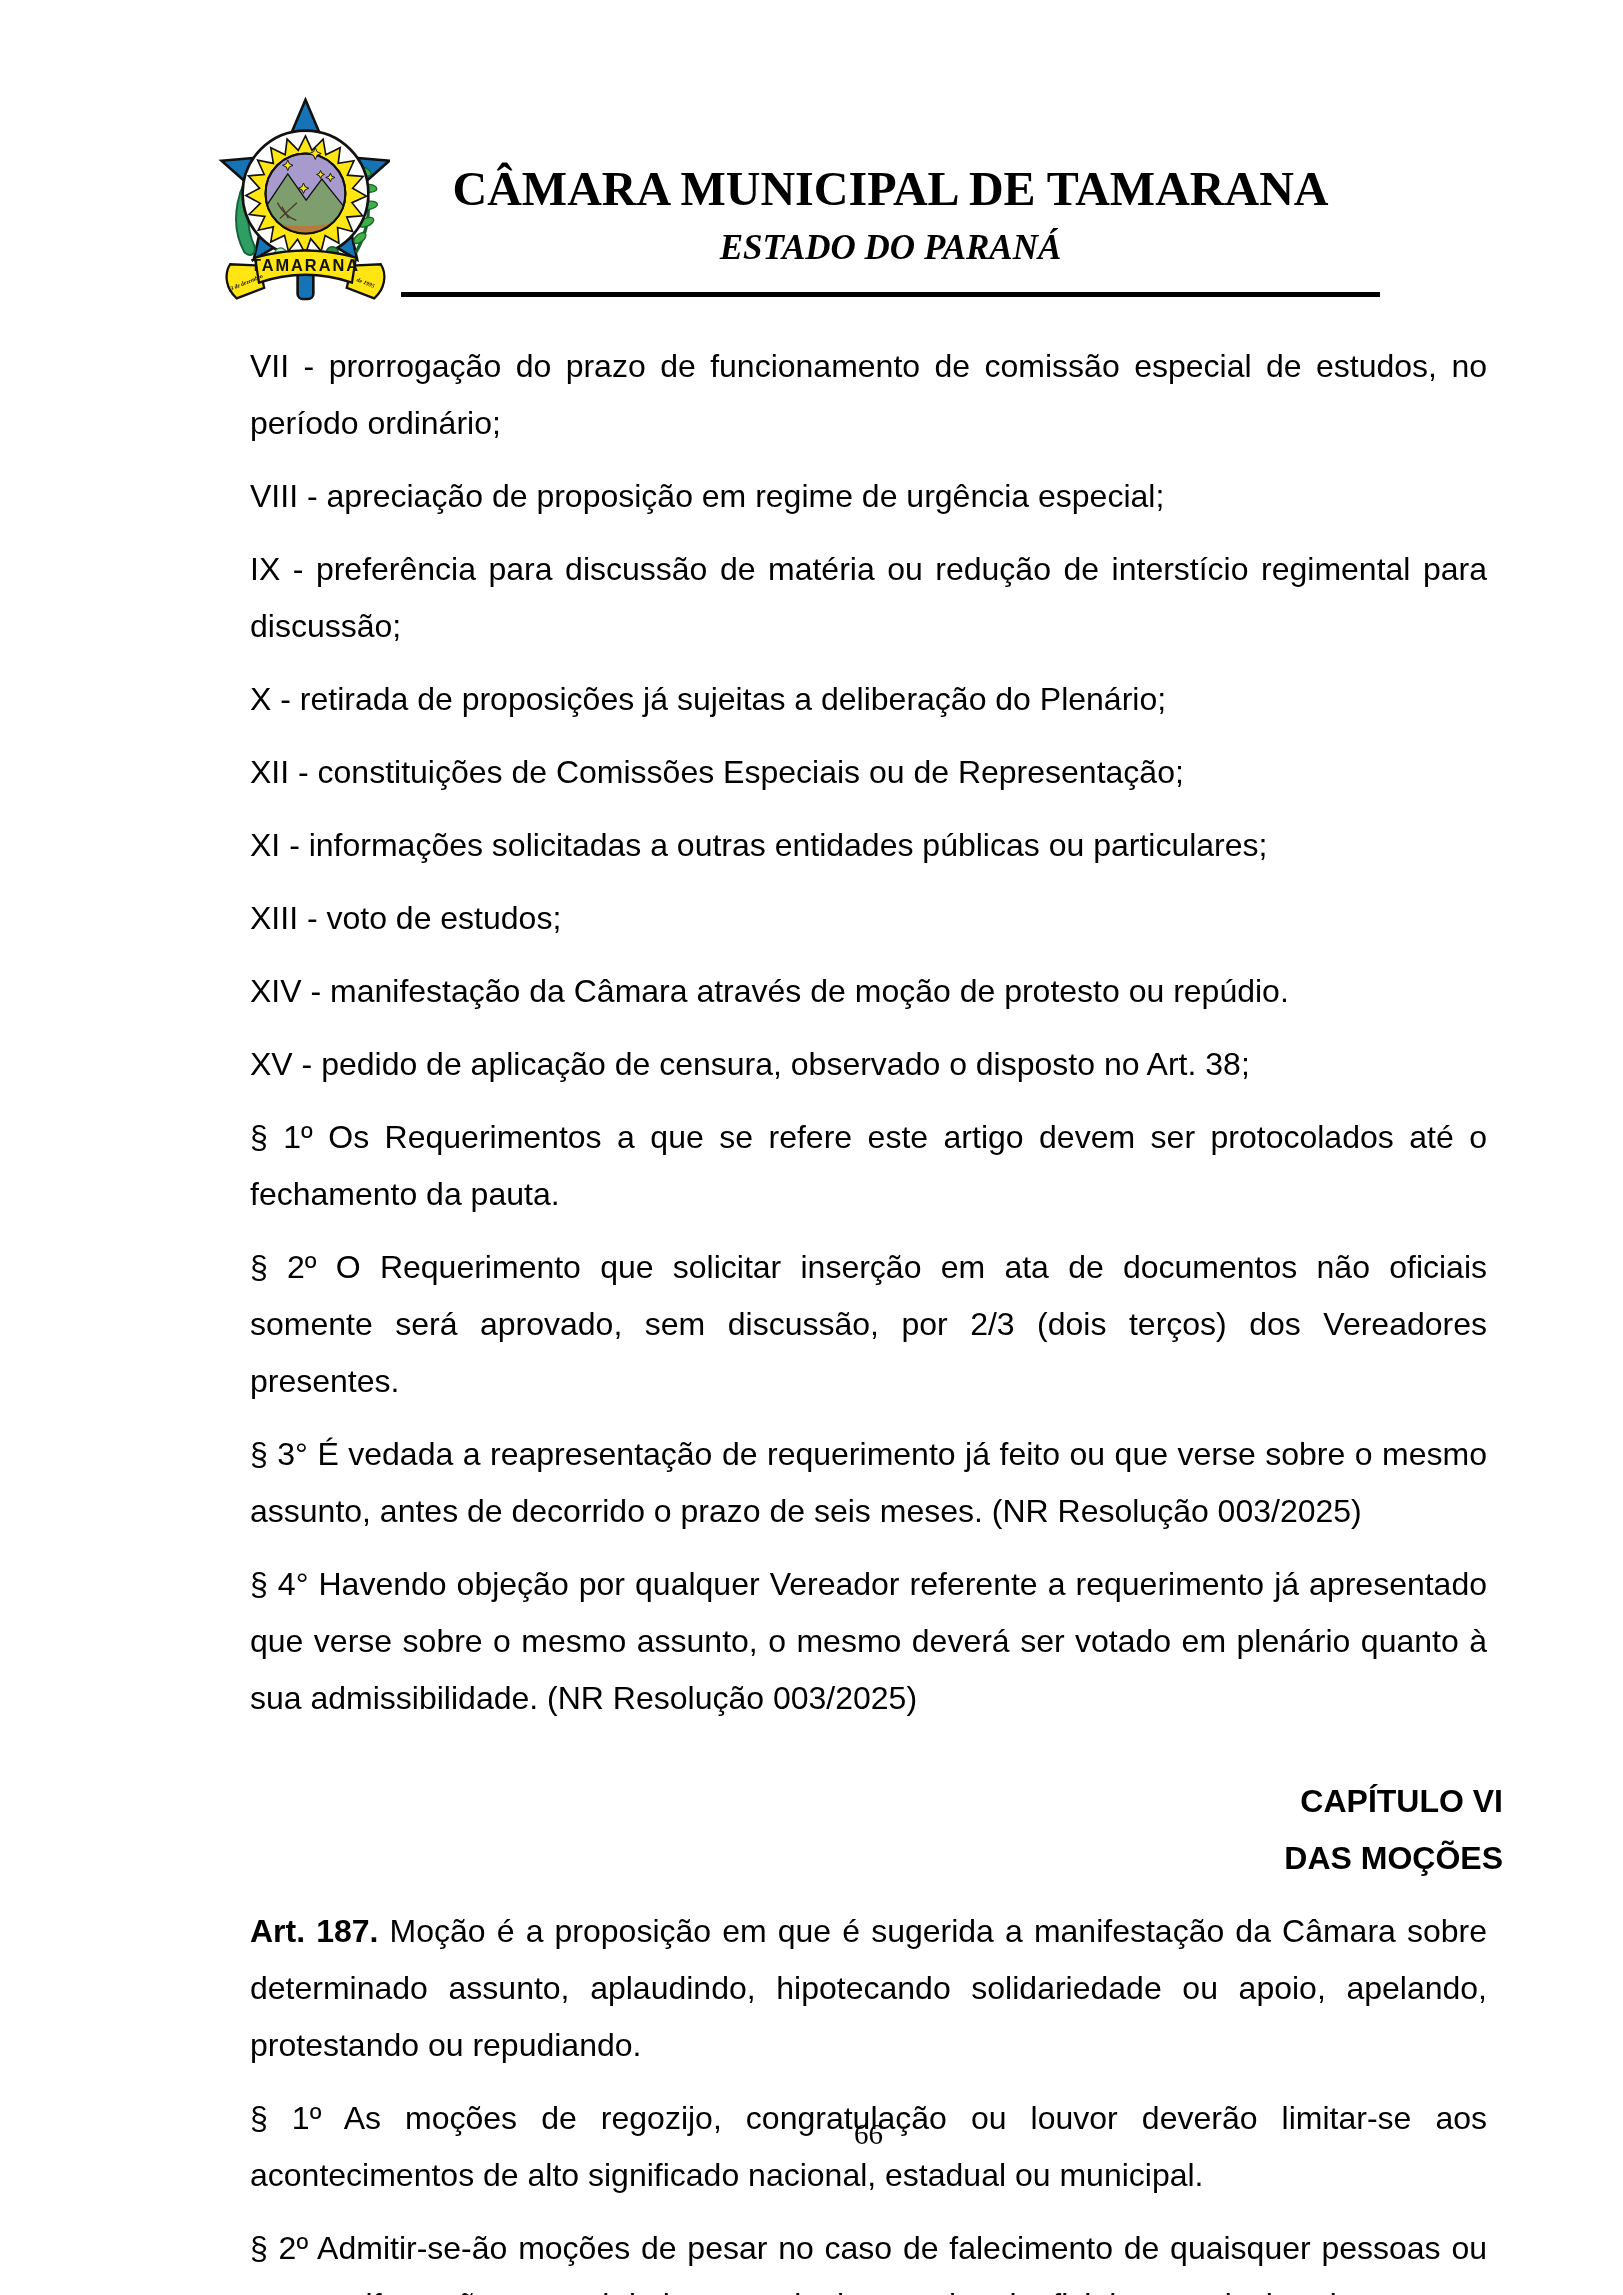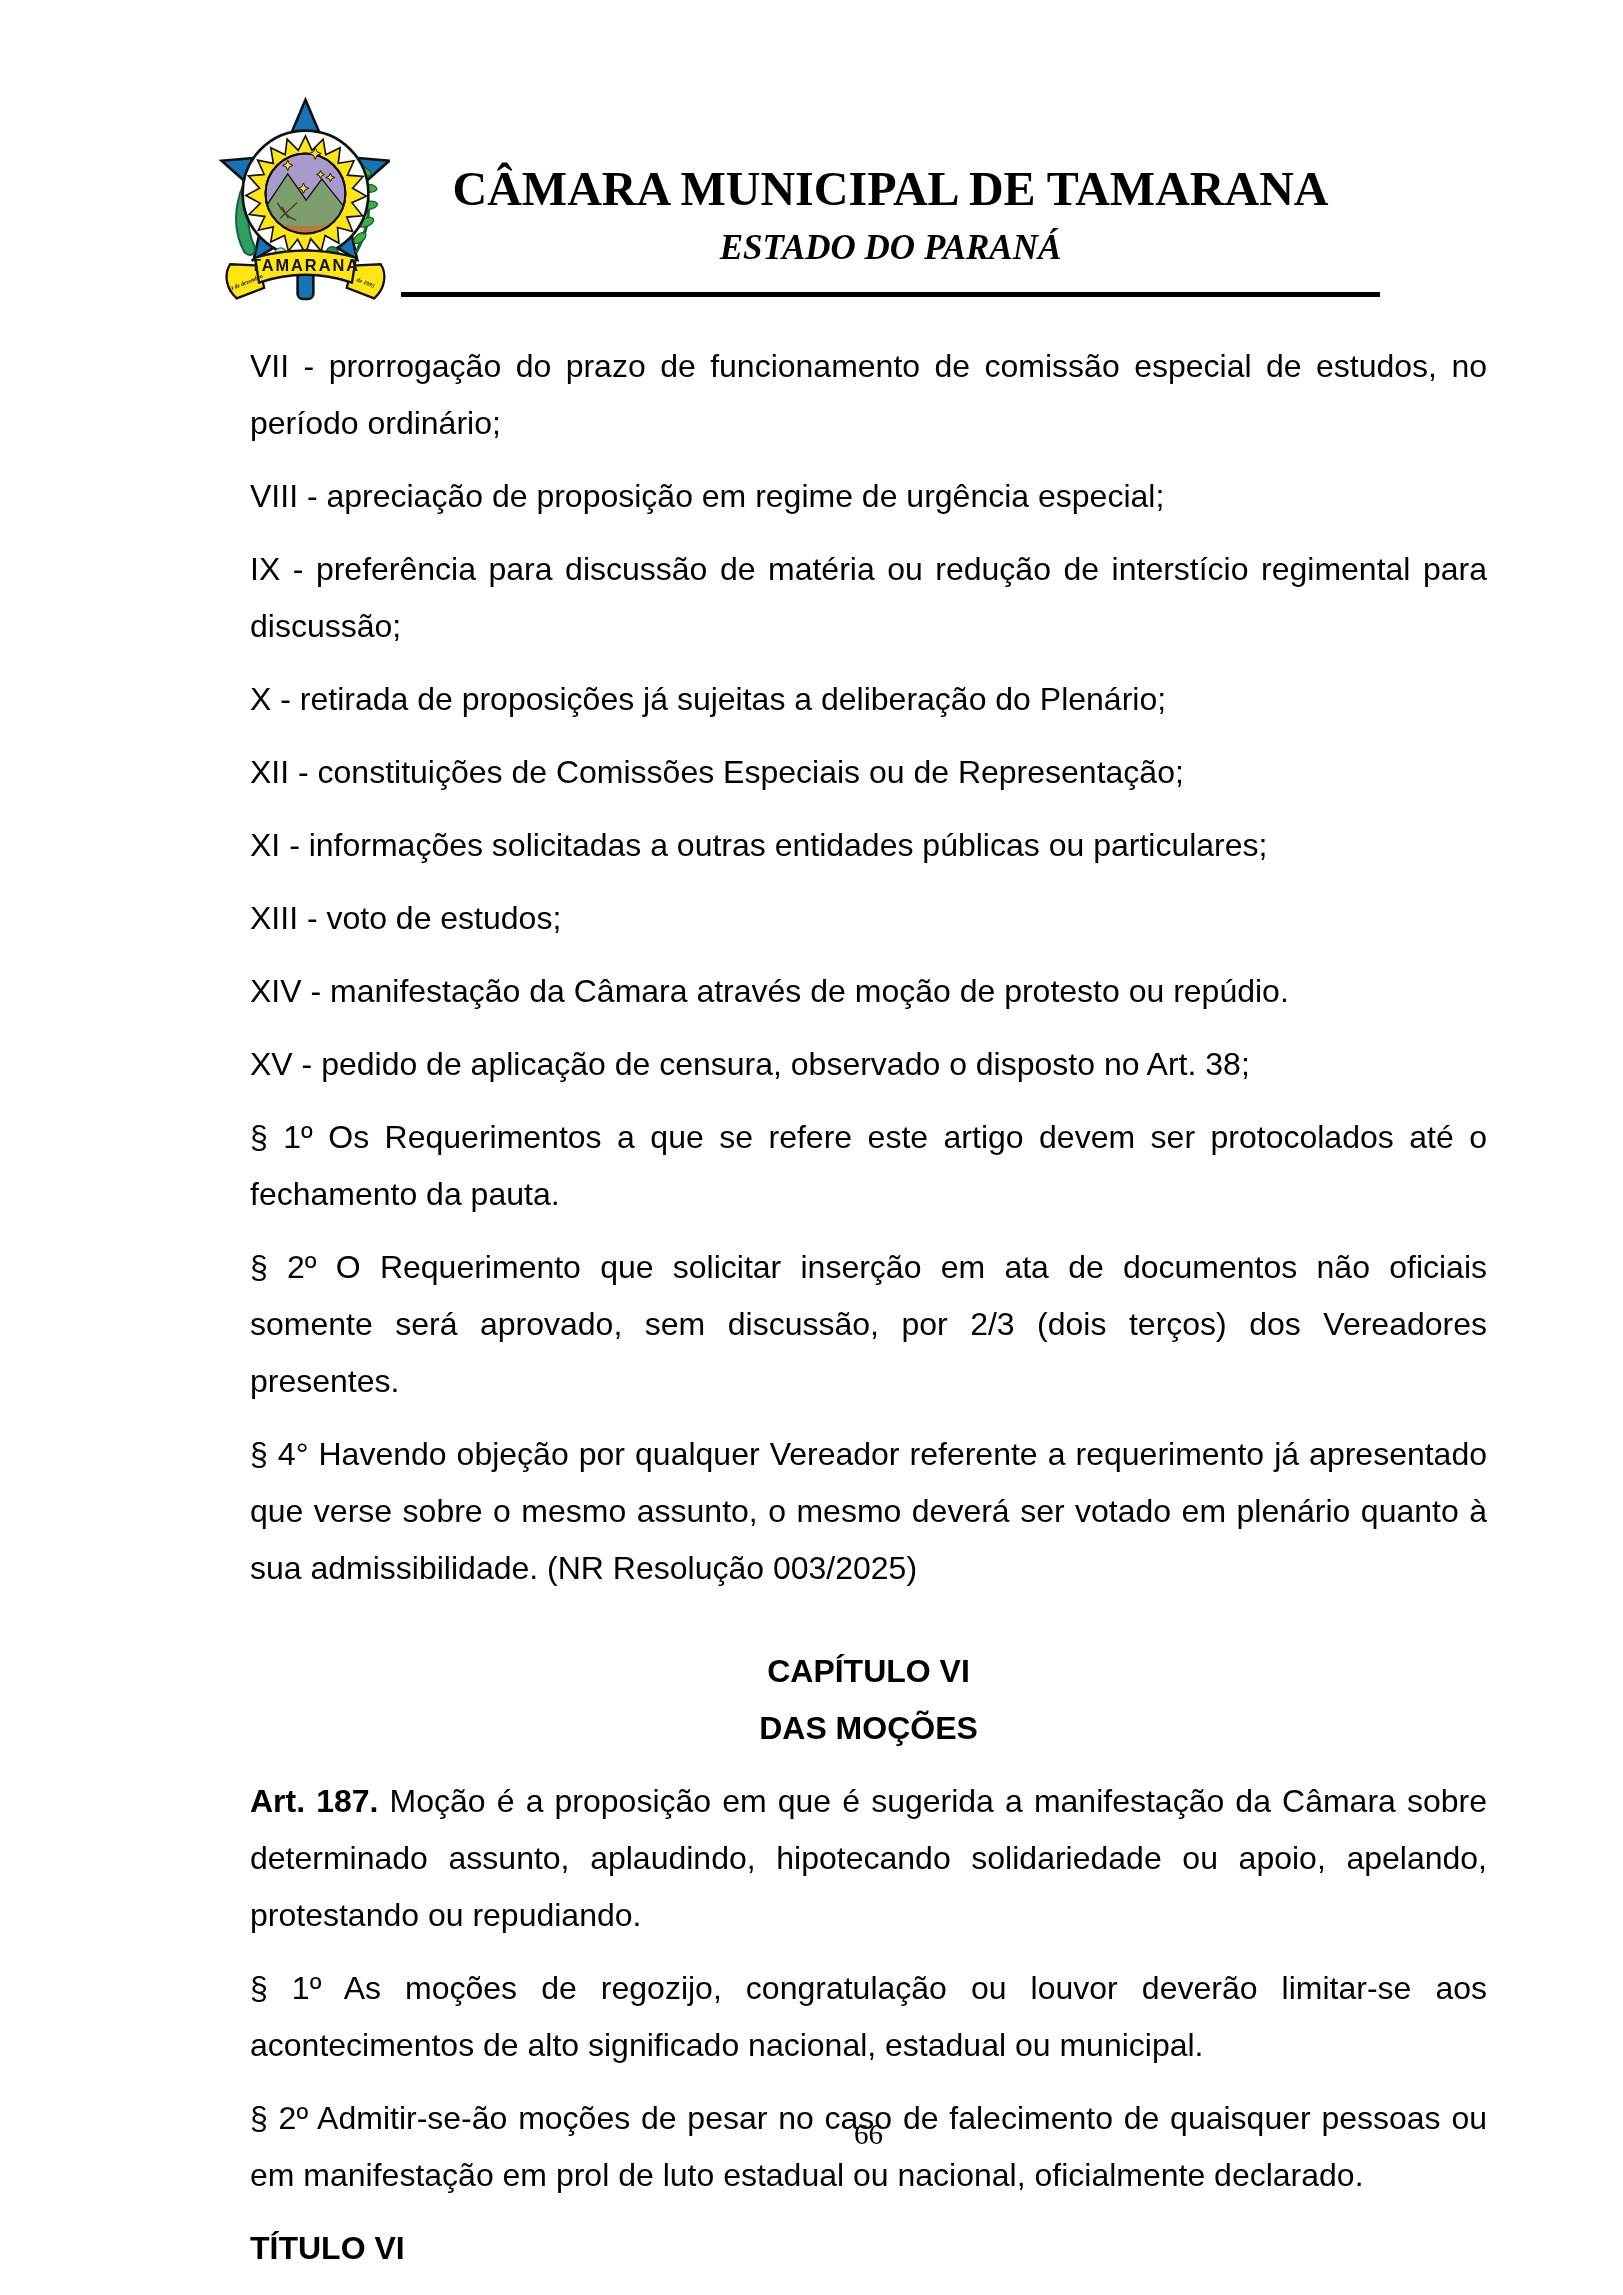--- a/index.html
+++ b/index.html
@@ -28,21 +28,21 @@
   .header-rule{
     position:absolute;left:401px;top:292px;width:979px;height:4.6px;
     background:#000;
   }
   
   .content{
     position:absolute;left:234px;top:322px;width:1269px;
     font-size:32px;line-height:57px;text-align:justify;
   }
   .content p{margin:16px;}
-  .chapter{ text-align:center;font-weight:bold;margin-top:46px; }
+  .chapter{ text-align:right;font-weight:bold;margin-top:46px; }
   .chapter p{margin:0;}
   .art-par{margin-top:26px;}
   .bold{font-weight:bold;}
   .title-heading{ font-weight:bold;margin-top:29px; }
   .page-number{
     position:absolute;left:234px;top:2120px;width:1269px;
     text-align:center;
     font-family:Liberation Serif, serif;
     font-size:29px;line-height:1;
   }
@@ -132,20 +132,21 @@
         <p>VIII - apreciação de proposição em regime de urgência especial;</p>
         <p>IX - preferência para discussão de matéria ou redução de interstício regimental para discussão;</p>
         <p>X - retirada de proposições já sujeitas a deliberação do Plenário;</p>
         <p>XII - constituições de Comissões Especiais ou de Representação;</p>
         <p>XI - informações solicitadas a outras entidades públicas ou particulares;</p>
         <p>XIII - voto de estudos;</p>
         <p>XIV - manifestação da Câmara através de moção de protesto ou repúdio.</p>
         <p>XV - pedido de aplicação de censura, observado o disposto no Art. 38;</p>
         <p>§ 1º Os Requerimentos a que se refere este artigo devem ser protocolados até o fechamento da pauta.</p>
         <p>§ 2º O Requerimento que solicitar inserção em ata de documentos não oficiais somente será aprovado, sem discussão, por 2/3 (dois terços) dos Vereadores presentes.</p>
+        <p>§ 3° É vedada a reapresentação de requerimento já feito ou que verse sobre o mesmo assunto, antes de decorrido o prazo de seis meses. (NR Resolução 003/2025)</p>
         <p>§ 4° Havendo objeção por qualquer Vereador referente a requerimento já apresentado que verse sobre o mesmo assunto, o mesmo deverá ser votado em plenário quanto à sua admissibilidade. (NR Resolução 003/2025)</p>
       </div>
 
     <div class="chapter">
       <p>CAPÍTULO VI</p>
       <p>DAS MOÇÕES</p>
     </div>
 
     <p class="art-par"><span class="bold">Art. 187.</span><span> Moção é a proposição em que é sugerida a manifestação da Câmara sobre determinado assunto, aplaudindo, hipotecando solidariedade ou apoio, apelando, protestando ou repudiando.</span></p>
 

